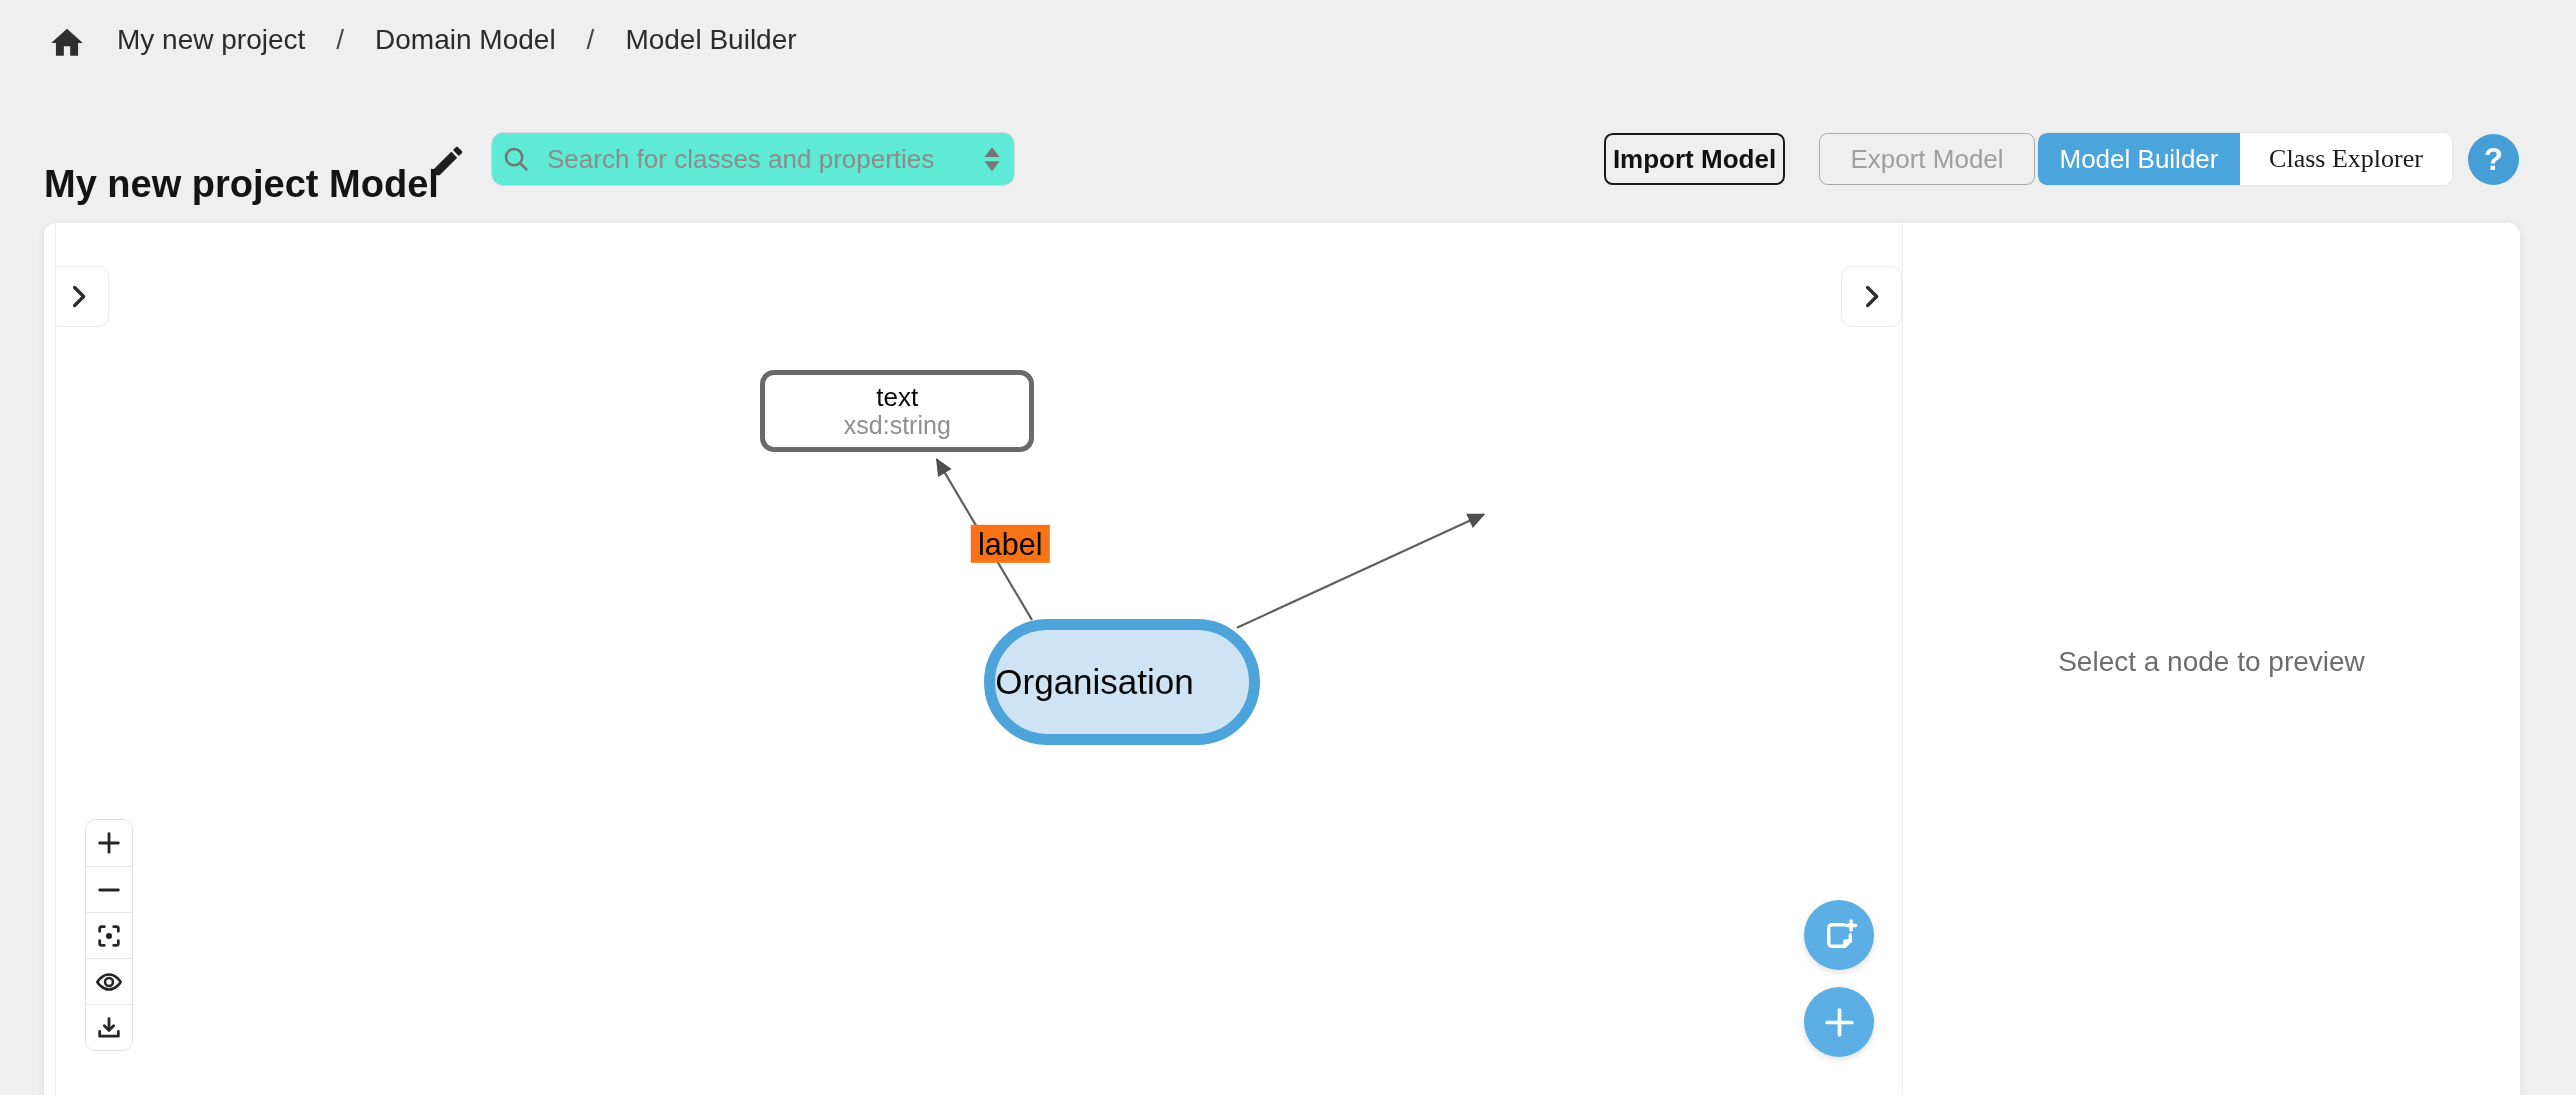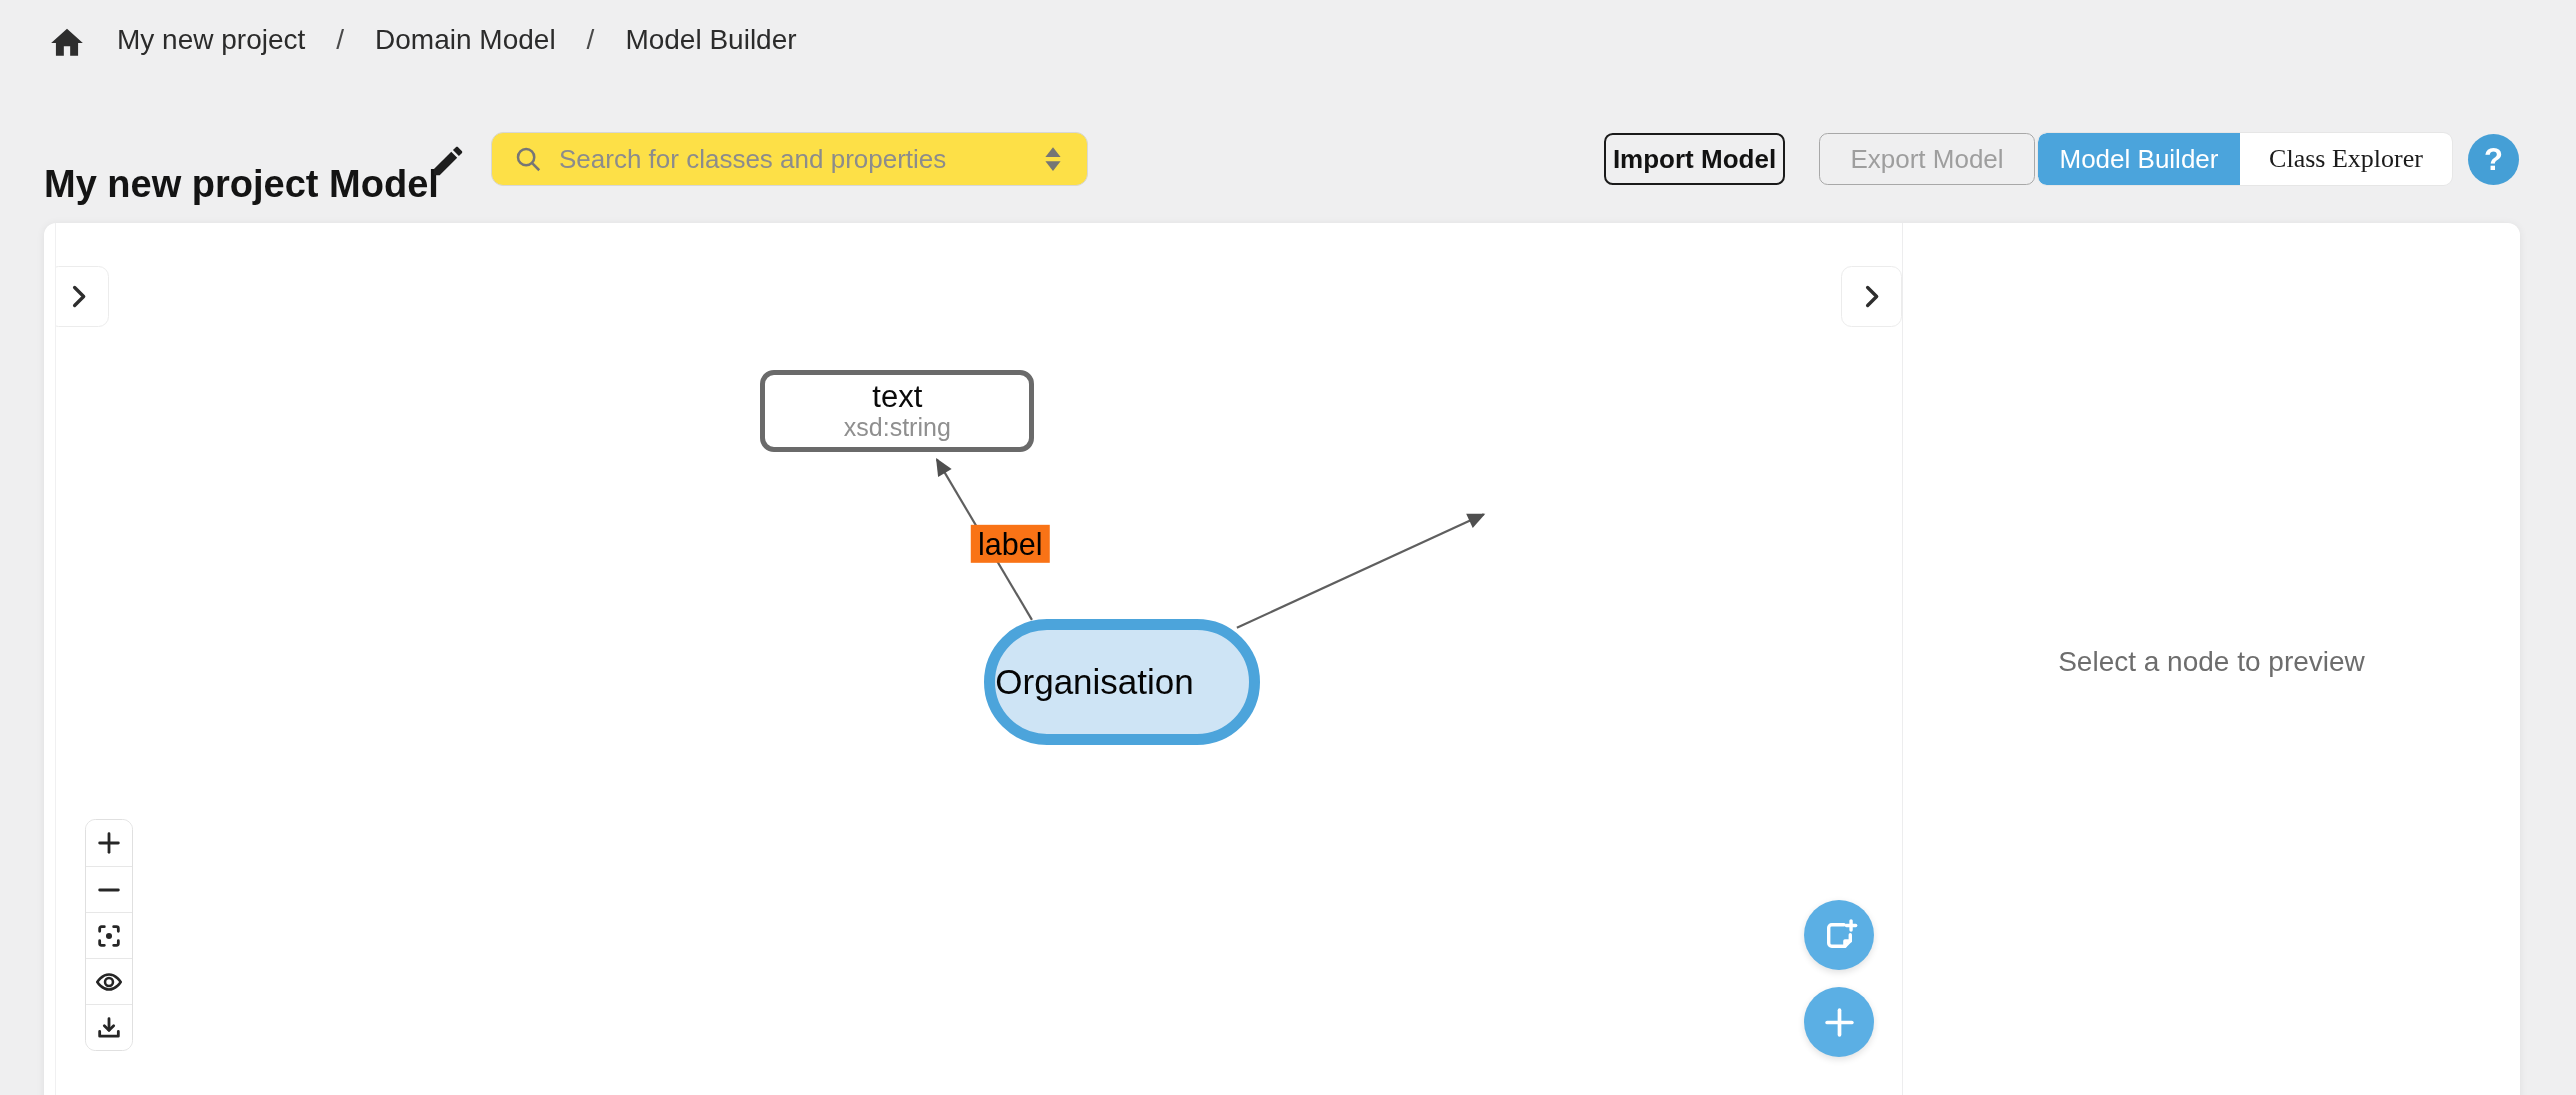--- a/index.html
+++ b/index.html
@@ -28,23 +28,23 @@
     position: absolute; left: 44px; top: 138px;
     font-size: 38px; font-weight: 600; color: #141414;
   }
   .edit-btn {
     position: absolute; left: 429px; top: 140px;
     width: 42px; height: 42px; border: 0; background: transparent;
     padding: 0; cursor: pointer; color: #1e1e1e;
   }
   .search-box {
     position: absolute; left: 491px; top: 132px;
-    width: 597px; height: 54px; box-sizing: border-box;
-    background: #fde047; border: 1.7px solid #d7d7d7; border-radius: 12.2px;
-    display: flex; align-items: center; padding: 0 21px; gap: 14px;
+    width: 524px; height: 54px; box-sizing: border-box;
+    background: #5eead4; border: 1.7px solid #d7d7d7; border-radius: 12.2px;
+    display: flex; align-items: center; padding: 0 9px; gap: 14px;
   }
   .search-box .mag { width: 30px; height: 30px; color: #767676; flex: 0 0 auto; }
   .search-box input {
     flex: 1; border: 0; outline: none; background: transparent;
     font-family: "Liberation Sans", sans-serif;
     font-size: 26px; color: #333;
   }
   .search-box input::placeholder { color: #8c8c8c; }
   .search-box .sorter { width: 26px; height: 30px; color: #757575; flex: 0 0 auto; }
 
@@ -104,21 +104,21 @@
   .collapse-right { right: 0px; }
   .collapse-btn svg { width: 31px; height: 31px; }
 
   .node-datatype {
     position: absolute; left: 704px; top: 147px; width: 274px; height: 82px;
     box-sizing: border-box; background: #fff;
     border: 5.2px solid #6a6a6a; border-radius: 14px;
     display: flex; flex-direction: column; align-items: center; justify-content: center;
     cursor: pointer;
   }
-  .node-datatype .t1 { font-size: 31px; font-weight: 500; color: #0a0a0a; line-height: 1.1; }
+  .node-datatype .t1 { font-size: 26px; font-weight: 500; color: #0a0a0a; line-height: 1.1; }
   .node-datatype .t2 { font-size: 25px; font-weight: 400; color: #8f8f8f; line-height: 1.1; }
 
   .node-class {
     position: absolute; left: 928px; top: 396px; width: 276px; height: 126px;
     box-sizing: border-box; background: #cee4f5;
     border: 11.3px solid #4ca4db; border-radius: 63px;
     display: flex; align-items: center; justify-content: flex-start;
     font-size: 35px; font-weight: 500; color: #050505; cursor: pointer;
   }
 

